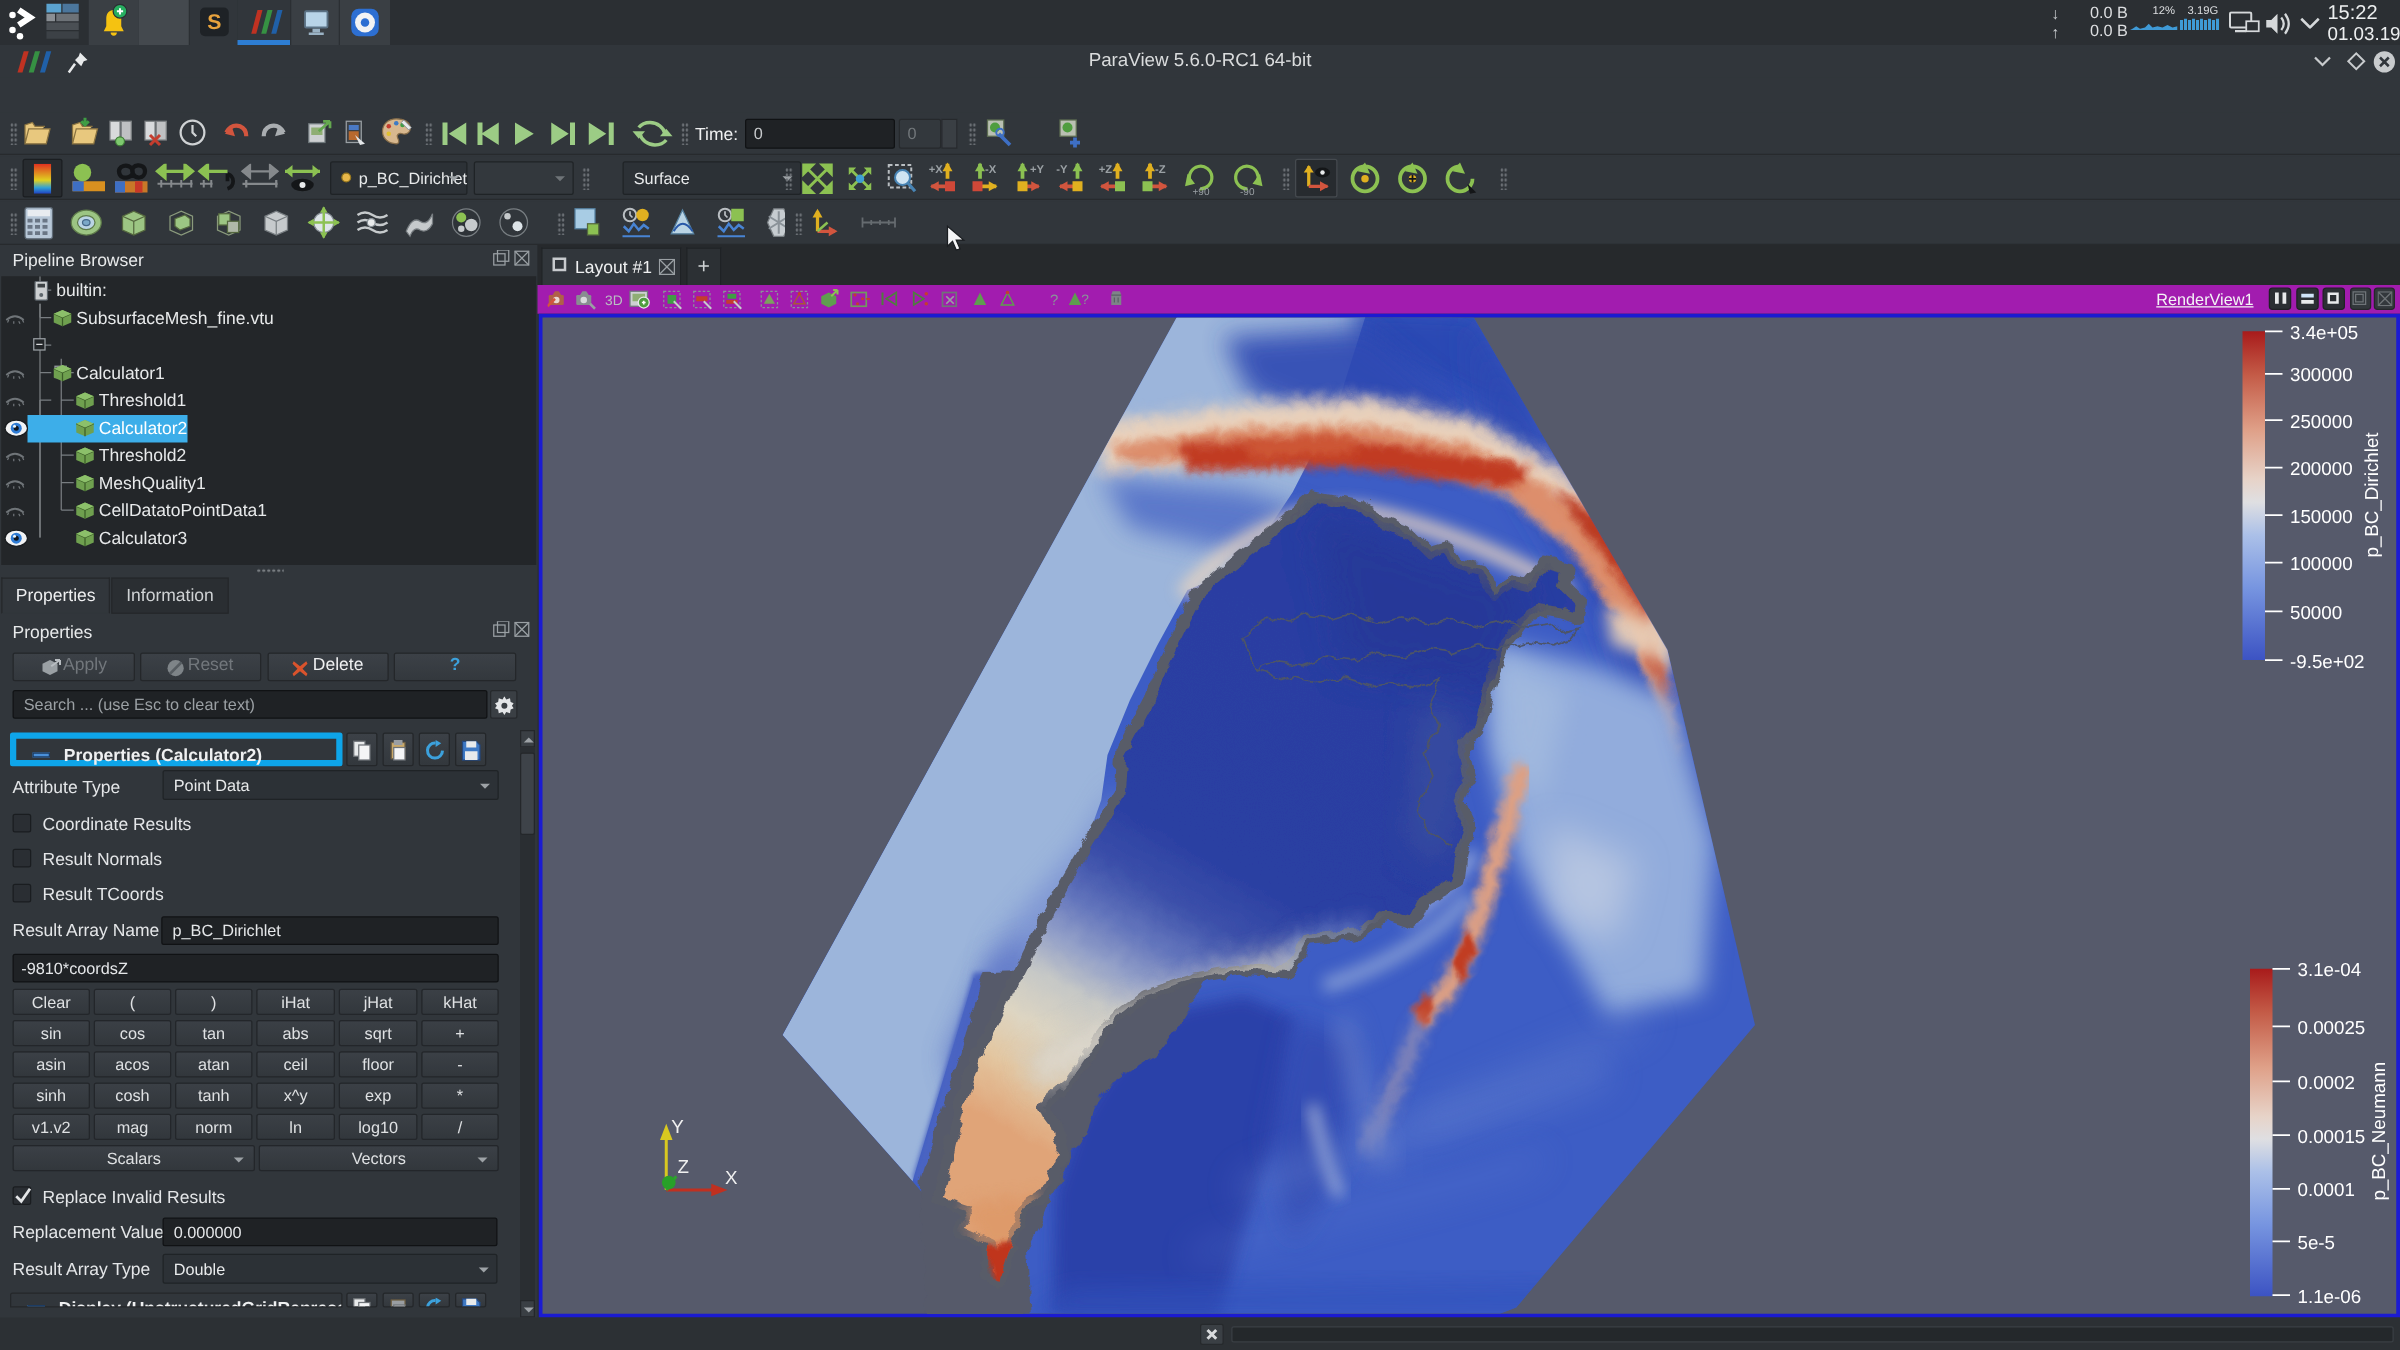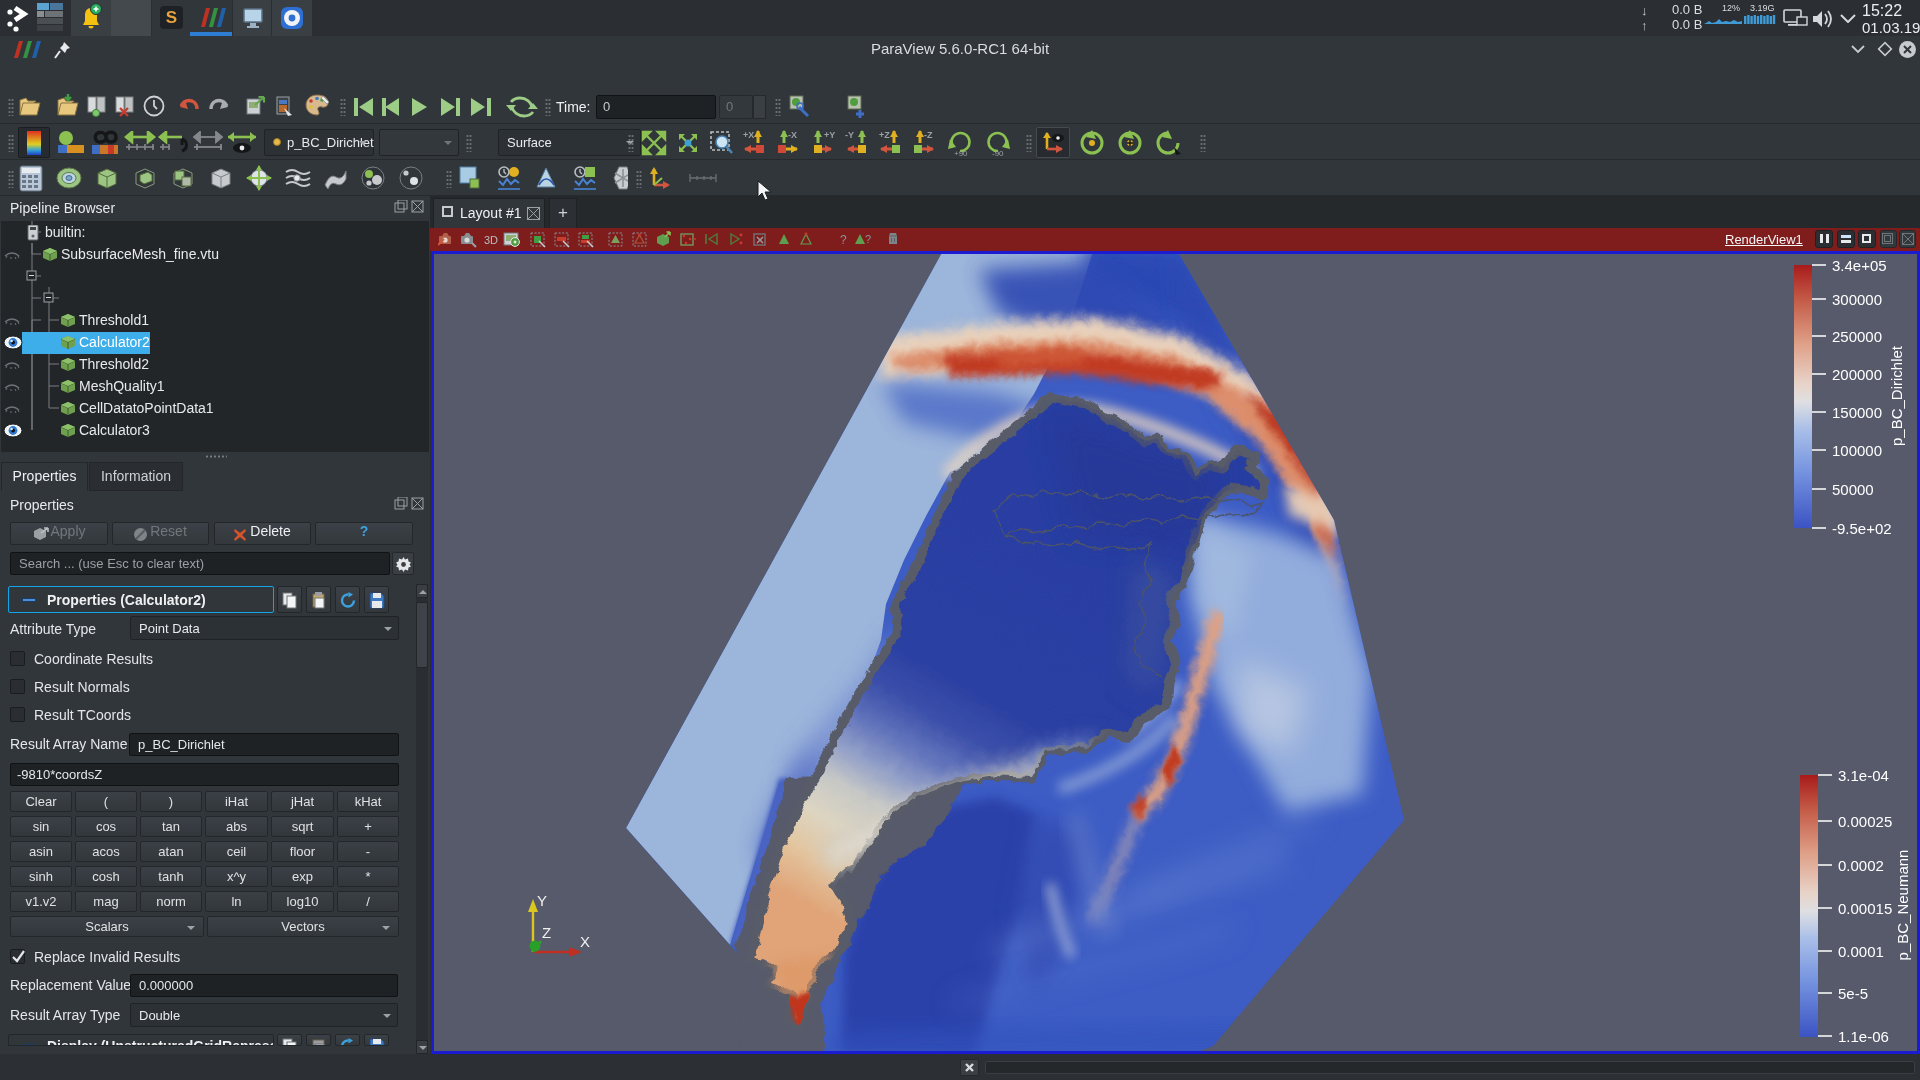--- a/index.html
+++ b/index.html
@@ -41,21 +41,21 @@
 .tabbar { position:absolute; font-size:14px; }
 .tab { position:absolute; top:0; height:29px; border:1px solid #24272a; text-align:center; padding-top:5px; }
 .btn { position:absolute; background:linear-gradient(#3c4147,#33383d); border:1px solid #24272a; border-radius:2px; text-align:center; font-size:14px; }
 .inp { position:absolute; background:#1f2225; border:1px solid #101214; border-radius:2px; color:#c7cacc; font-size:13px; }
 .cb { position:absolute; width:15px; height:15px; background:#2a2e33; border:1px solid #1a1d20; border-radius:2px; }
 .lbl { position:absolute; font-size:14px; color:#e4e6e8; }
 .cell { position:absolute; height:21px; background:linear-gradient(#3b4046,#32373c); border:1px solid #23262a; border-radius:2px; color:#dfe1e3; font-size:13px; text-align:center; padding-top:2px; }
 
 
 #rightarea { left:430px; top:196px; width:1490px; height:858px; background:#2a2e32; }
-#viewtb { position:absolute; left:0; top:32px; width:1490px; height:23px; background:#7f1d1d; }
+#viewtb { position:absolute; left:0; top:32px; width:1490px; height:23px; background:#a21caf; }
 #renderwrap { position:absolute; left:1px; top:55px; width:1489px; height:803px; background:#1b1bd1; }
 #rv { position:absolute; left:3px; top:3px; width:1483px; height:797px; background:#565a6b; overflow:hidden; }
 
 
 #statusbar { left:0; top:1054px; width:1920px; height:26px; background:#2c3034; }
 </style>
 </head>
 <body>
 <div id="root">
 
@@ -608,20 +608,32 @@
           <path d="M2 8 Q9 2 16 8" fill="none" stroke="#6f7478" stroke-width="1.4"></path>
           <path d="M4 8 L3 10 M8 9 L8 11 M12 9 L13 11 M15 8 L16 10" stroke="#6f7478" stroke-width="1"></path>
         </svg>
       <svg class="cube" style="left:41px;top:3px" viewBox="0 0 16 15">
           <path d="M1 4 L8 1 L15 4 L15 11 L8 14 L1 11 Z" fill="#6fa04f"></path>
           <path d="M1 4 L8 7 L15 4 M8 7 L8 14" stroke="#3c5e28" fill="none"></path>
           <path d="M1 4 L8 1 L15 4 L8 7 Z" fill="#8cc06a"></path>
         </svg>
       <span class="tlabel" style="left:60px">SubsurfaceMesh_fine.vtu</span>
     </div>
+    <div class="trow" style="top:67px">
+      <svg class="abs" style="left:2px;top:4px" width="18" height="13" viewBox="0 0 18 13">
+          <path d="M2 8 Q9 2 16 8" fill="none" stroke="#6f7478" stroke-width="1.4"></path>
+          <path d="M4 8 L3 10 M8 9 L8 11 M12 9 L13 11 M15 8 L16 10" stroke="#6f7478" stroke-width="1"></path>
+        </svg>
+      <svg class="cube" style="left:41px;top:3px" viewBox="0 0 16 15">
+          <path d="M1 4 L8 1 L15 4 L15 11 L8 14 L1 11 Z" fill="#6fa04f"></path>
+          <path d="M1 4 L8 7 L15 4 M8 7 L8 14" stroke="#3c5e28" fill="none"></path>
+          <path d="M1 4 L8 1 L15 4 L8 7 Z" fill="#8cc06a"></path>
+        </svg>
+      <span class="tlabel" style="left:60px">Calculator1</span>
+    </div>
     <div class="trow" style="top:89px">
       <svg class="abs" style="left:2px;top:4px" width="18" height="13" viewBox="0 0 18 13">
           <path d="M2 8 Q9 2 16 8" fill="none" stroke="#6f7478" stroke-width="1.4"></path>
           <path d="M4 8 L3 10 M8 9 L8 11 M12 9 L13 11 M15 8 L16 10" stroke="#6f7478" stroke-width="1"></path>
         </svg>
       <svg class="cube" style="left:59px;top:3px" viewBox="0 0 16 15">
           <path d="M1 4 L8 1 L15 4 L15 11 L8 14 L1 11 Z" fill="#6fa04f"></path>
           <path d="M1 4 L8 7 L15 4 M8 7 L8 14" stroke="#3c5e28" fill="none"></path>
           <path d="M1 4 L8 1 L15 4 L8 7 Z" fill="#8cc06a"></path>
         </svg>
@@ -732,21 +744,21 @@
   <div class="btn" style="left:315px;top:326px;width:98px;height:23px;color:#3ca1dc;font-weight:bold">?</div>
 
   <div class="inp" style="left:10px;top:356px;width:380px;height:23px;padding:3px 8px;color:#9ba0a4">Search ... (use Esc to clear text)</div>
   <div class="abs" style="left:392px;top:356px;width:22px;height:23px;background:#3a3f44;border:1px solid #26292c;border-radius:2px">
     <svg style="position:absolute;left:3px;top:4px" width="15" height="15" viewBox="0 0 15 15">
         <path d="M7.5 0 L9 2.5 L12 1.5 L12.5 4.5 L15 5.5 L13.5 7.5 L15 9.5 L12.5 10.5 L12 13.5 L9 12.5 L7.5 15 L6 12.5 L3 13.5 L2.5 10.5 L0 9.5 L1.5 7.5 L0 5.5 L2.5 4.5 L3 1.5 L6 2.5 Z" fill="#e4e6e8"></path>
         <circle cx="7.5" cy="7.5" r="2.4" fill="#3a3f44"></circle>
       </svg>
   </div>
 
-  <div class="abs" style="left:8px;top:390px;width:266px;height:27px;background:#31363b;border:1px solid #0ea5e9;border-radius:2px">
+  <div class="abs" style="left:8px;top:390px;width:266px;height:27px;background:#31363b;border:5px solid #0ea5e9;border-radius:2px">
     <div style="position:absolute;left:13px;top:11px;width:14px;height:4px;background:#4a90d9;border:1px solid #1c3c64"></div>
     <span style="position:absolute;left:38px;top:5px;font-size:14px;font-weight:bold">Properties (Calculator2)</span>
   </div>
   <div class="btn" style="left:277px;top:390px;width:25px;height:27px">
     <svg style="position:absolute;left:4px;top:5px" width="16" height="17" viewBox="0 0 16 17">
         <rect x="1" y="1" width="9" height="12" fill="#e8eaeb" stroke="#6f7478"></rect>
         <rect x="5" y="4" width="9" height="12" fill="#f4f5f6" stroke="#6f7478"></rect>
       </svg>
   </div>
   <div class="btn" style="left:306px;top:390px;width:25px;height:27px">

